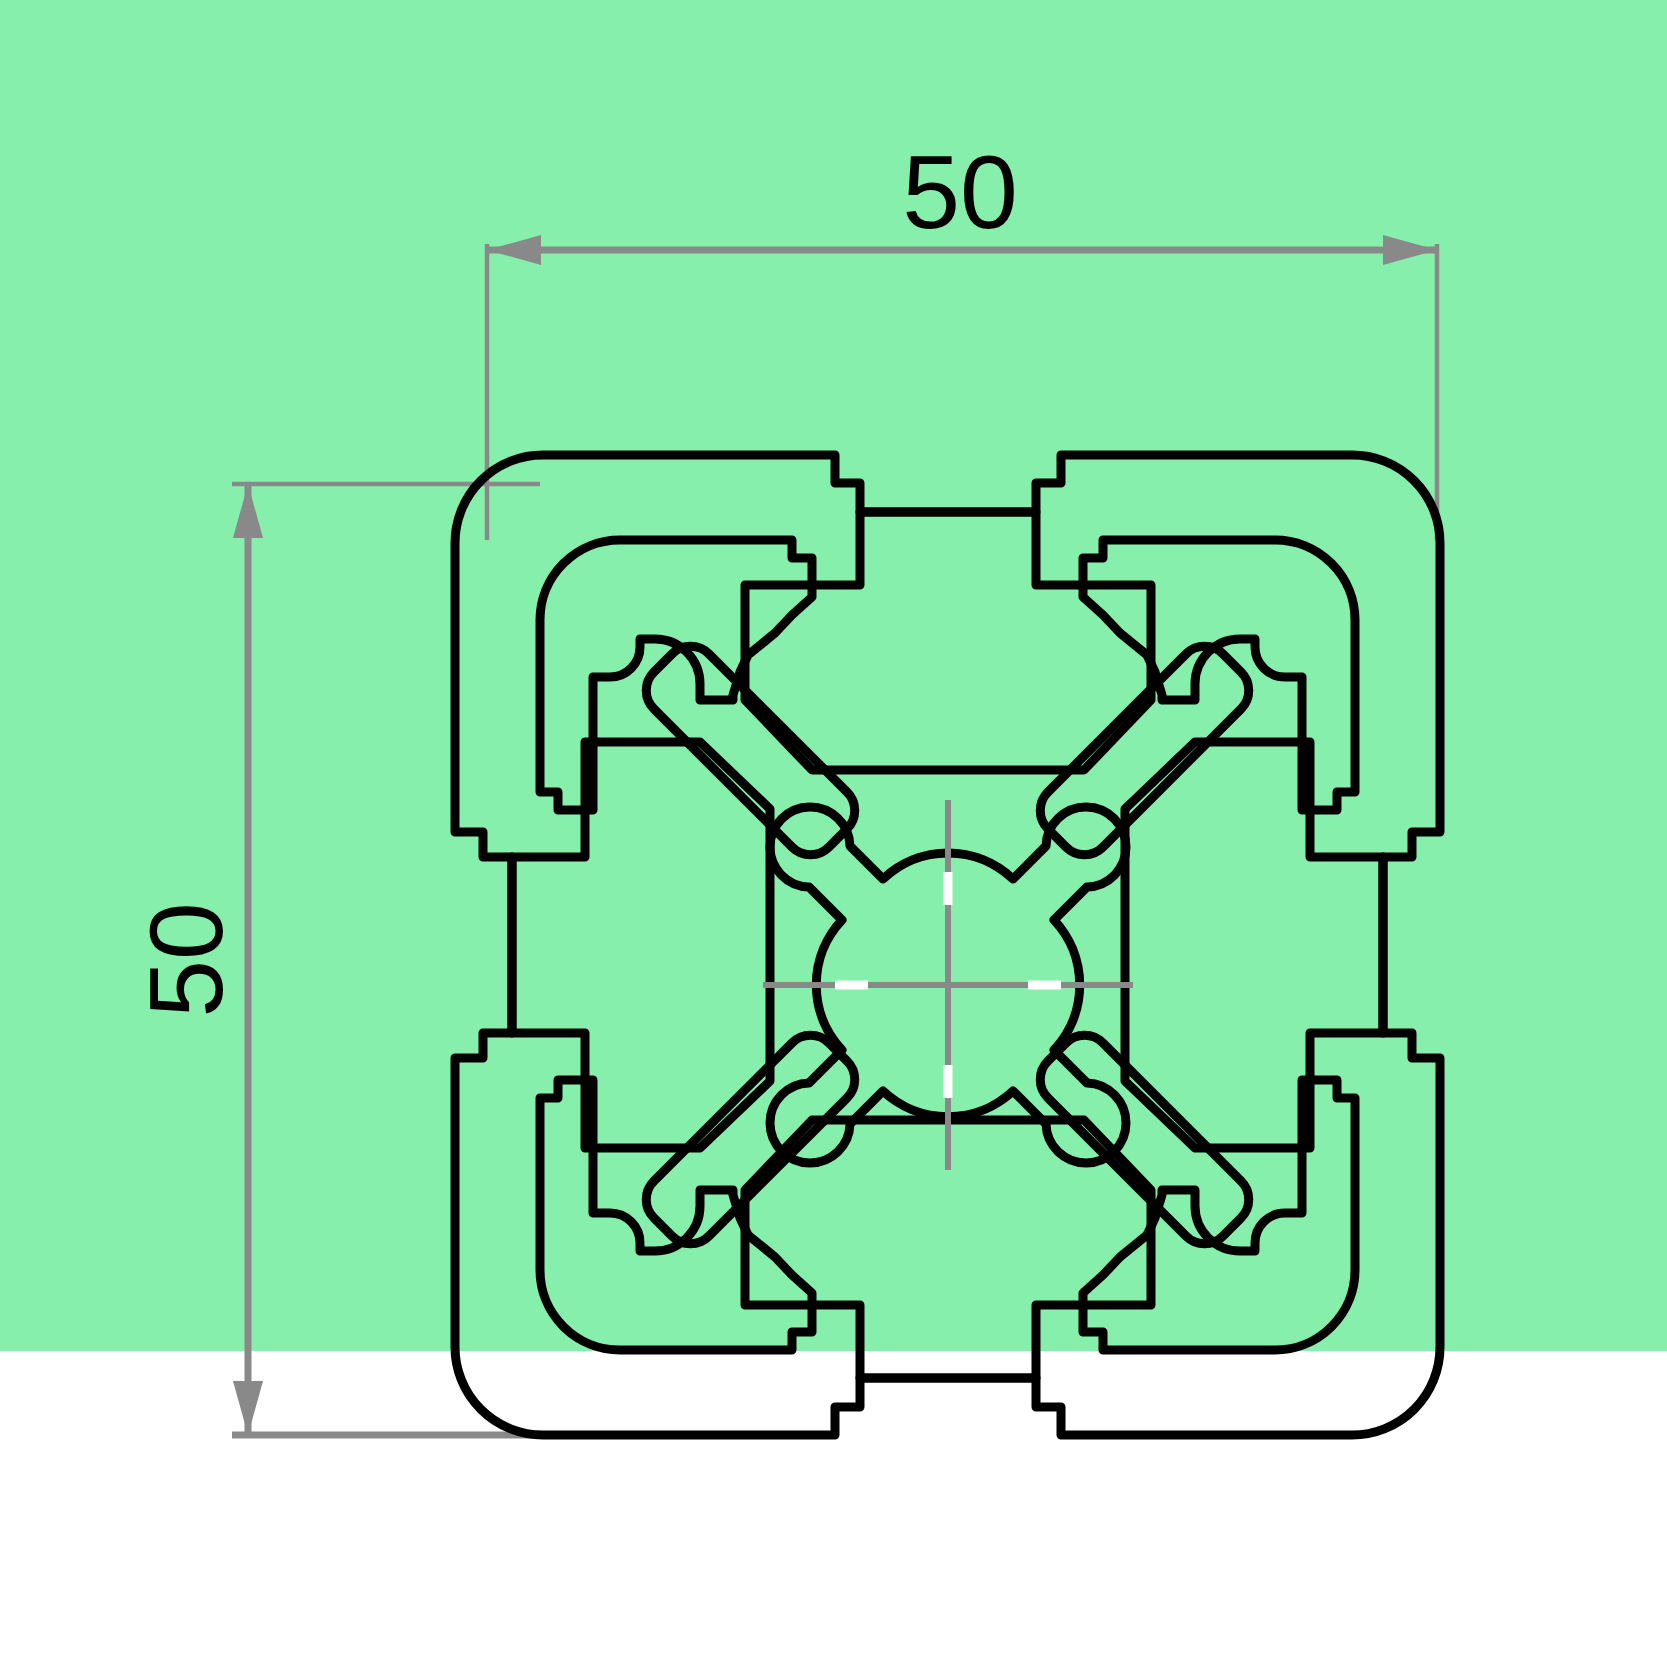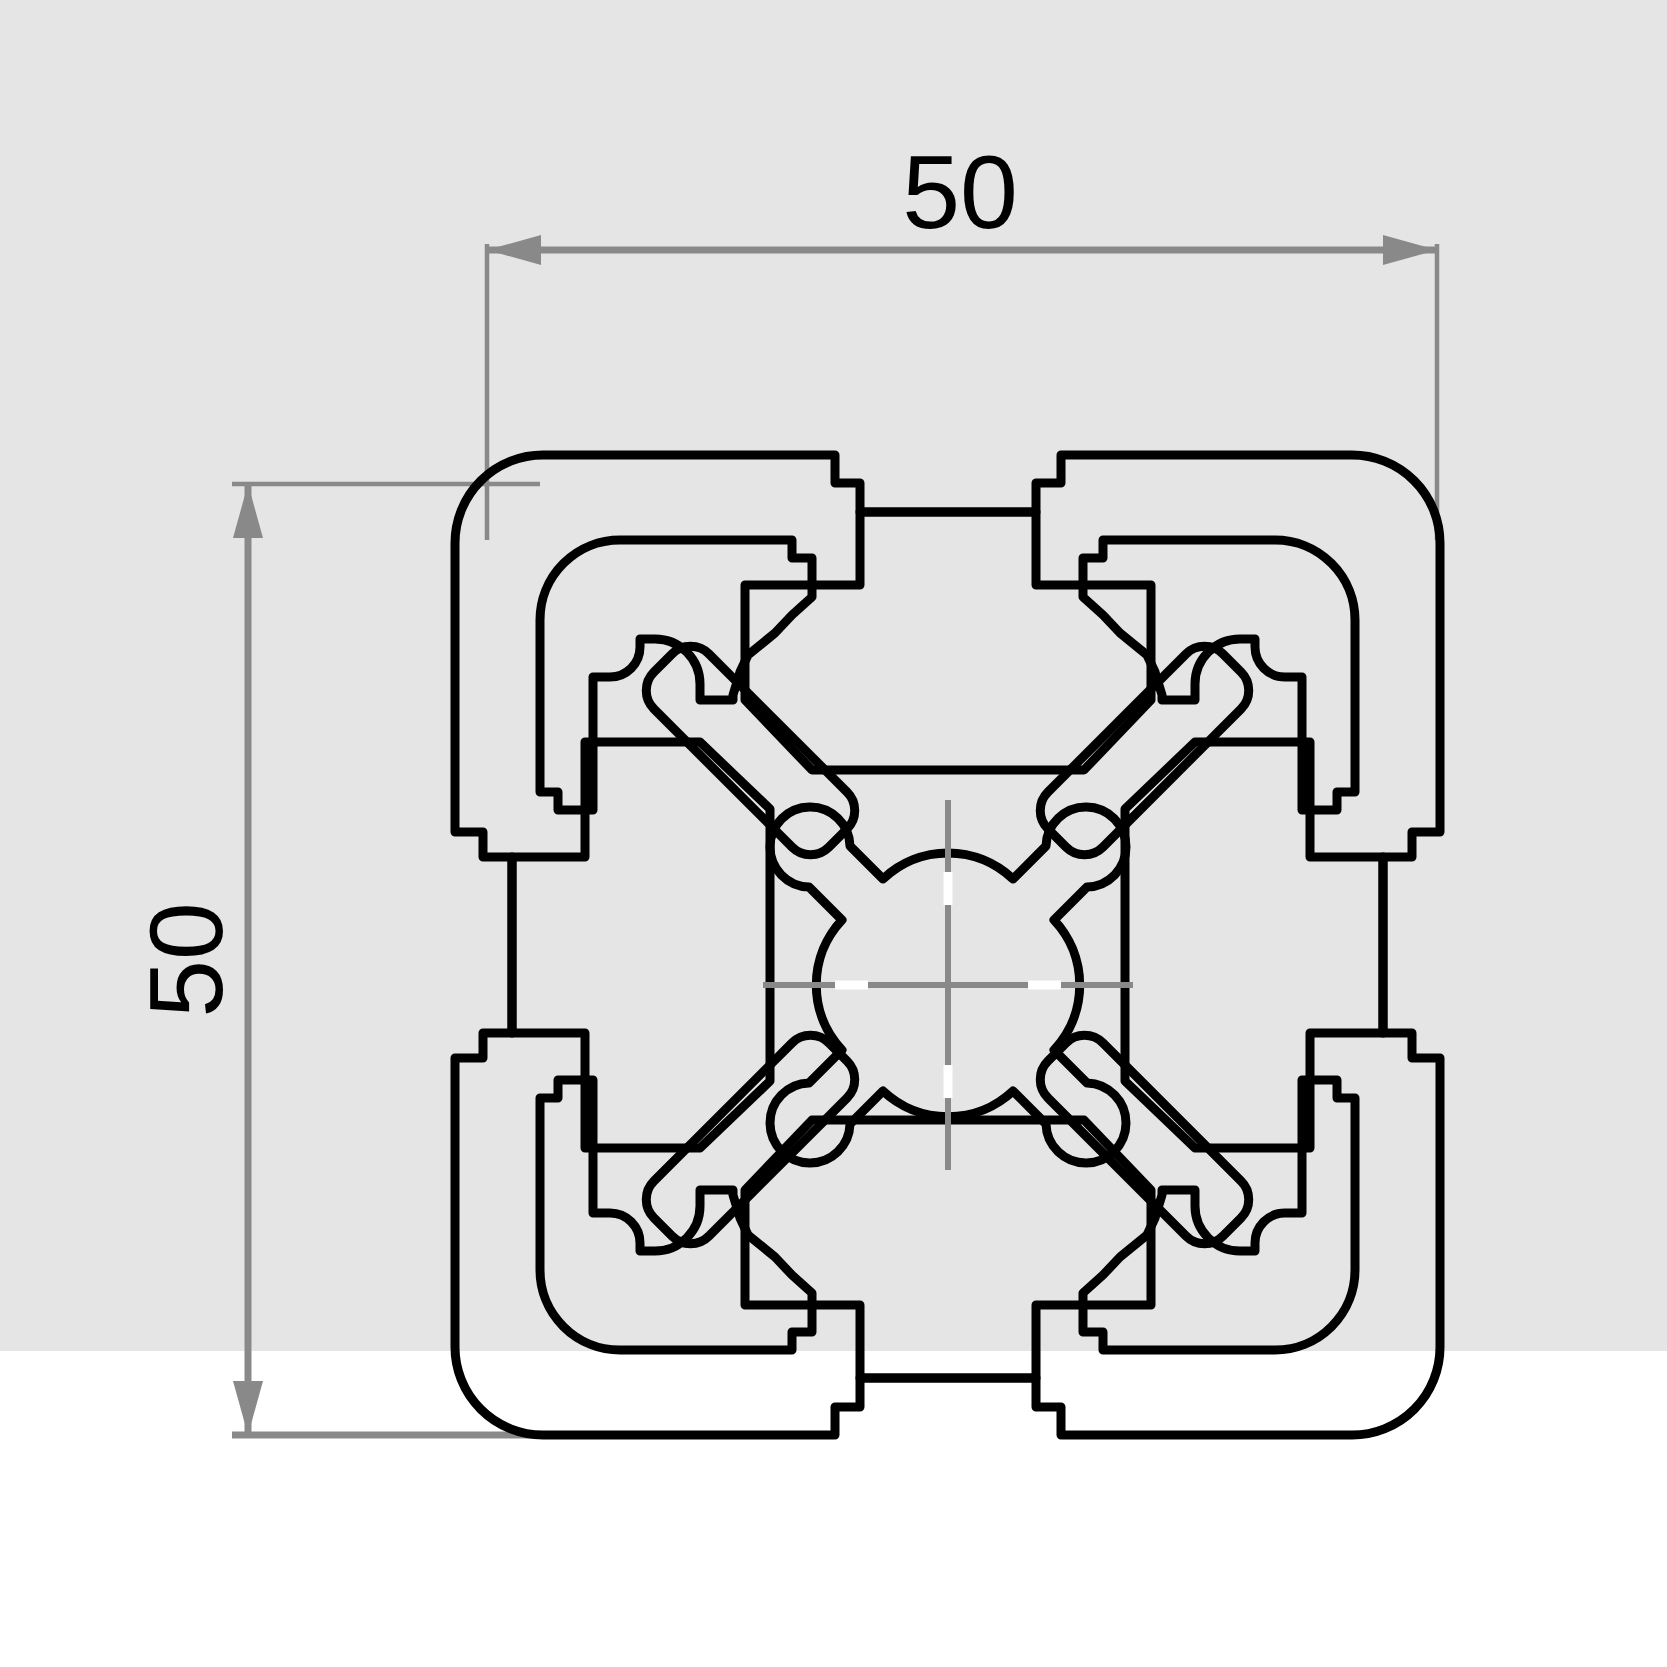--- a/index.html
+++ b/index.html
@@ -10,21 +10,21 @@
   body {
     width: 1667px;
     height: 1667px;
     overflow: hidden;
     font-family: "Liberation Sans", sans-serif;
   }
   #drawing-root {
     position: relative;
     width: 1667px;
     height: 1351px;
-    background: #e5e5e5;
+    background: #86efac;
   }
   svg.cad {
     position: absolute;
     top: 0;
     left: 0;
     width: 1667px;
     height: 1667px;
     display: block;
   }
   .dim-text {

